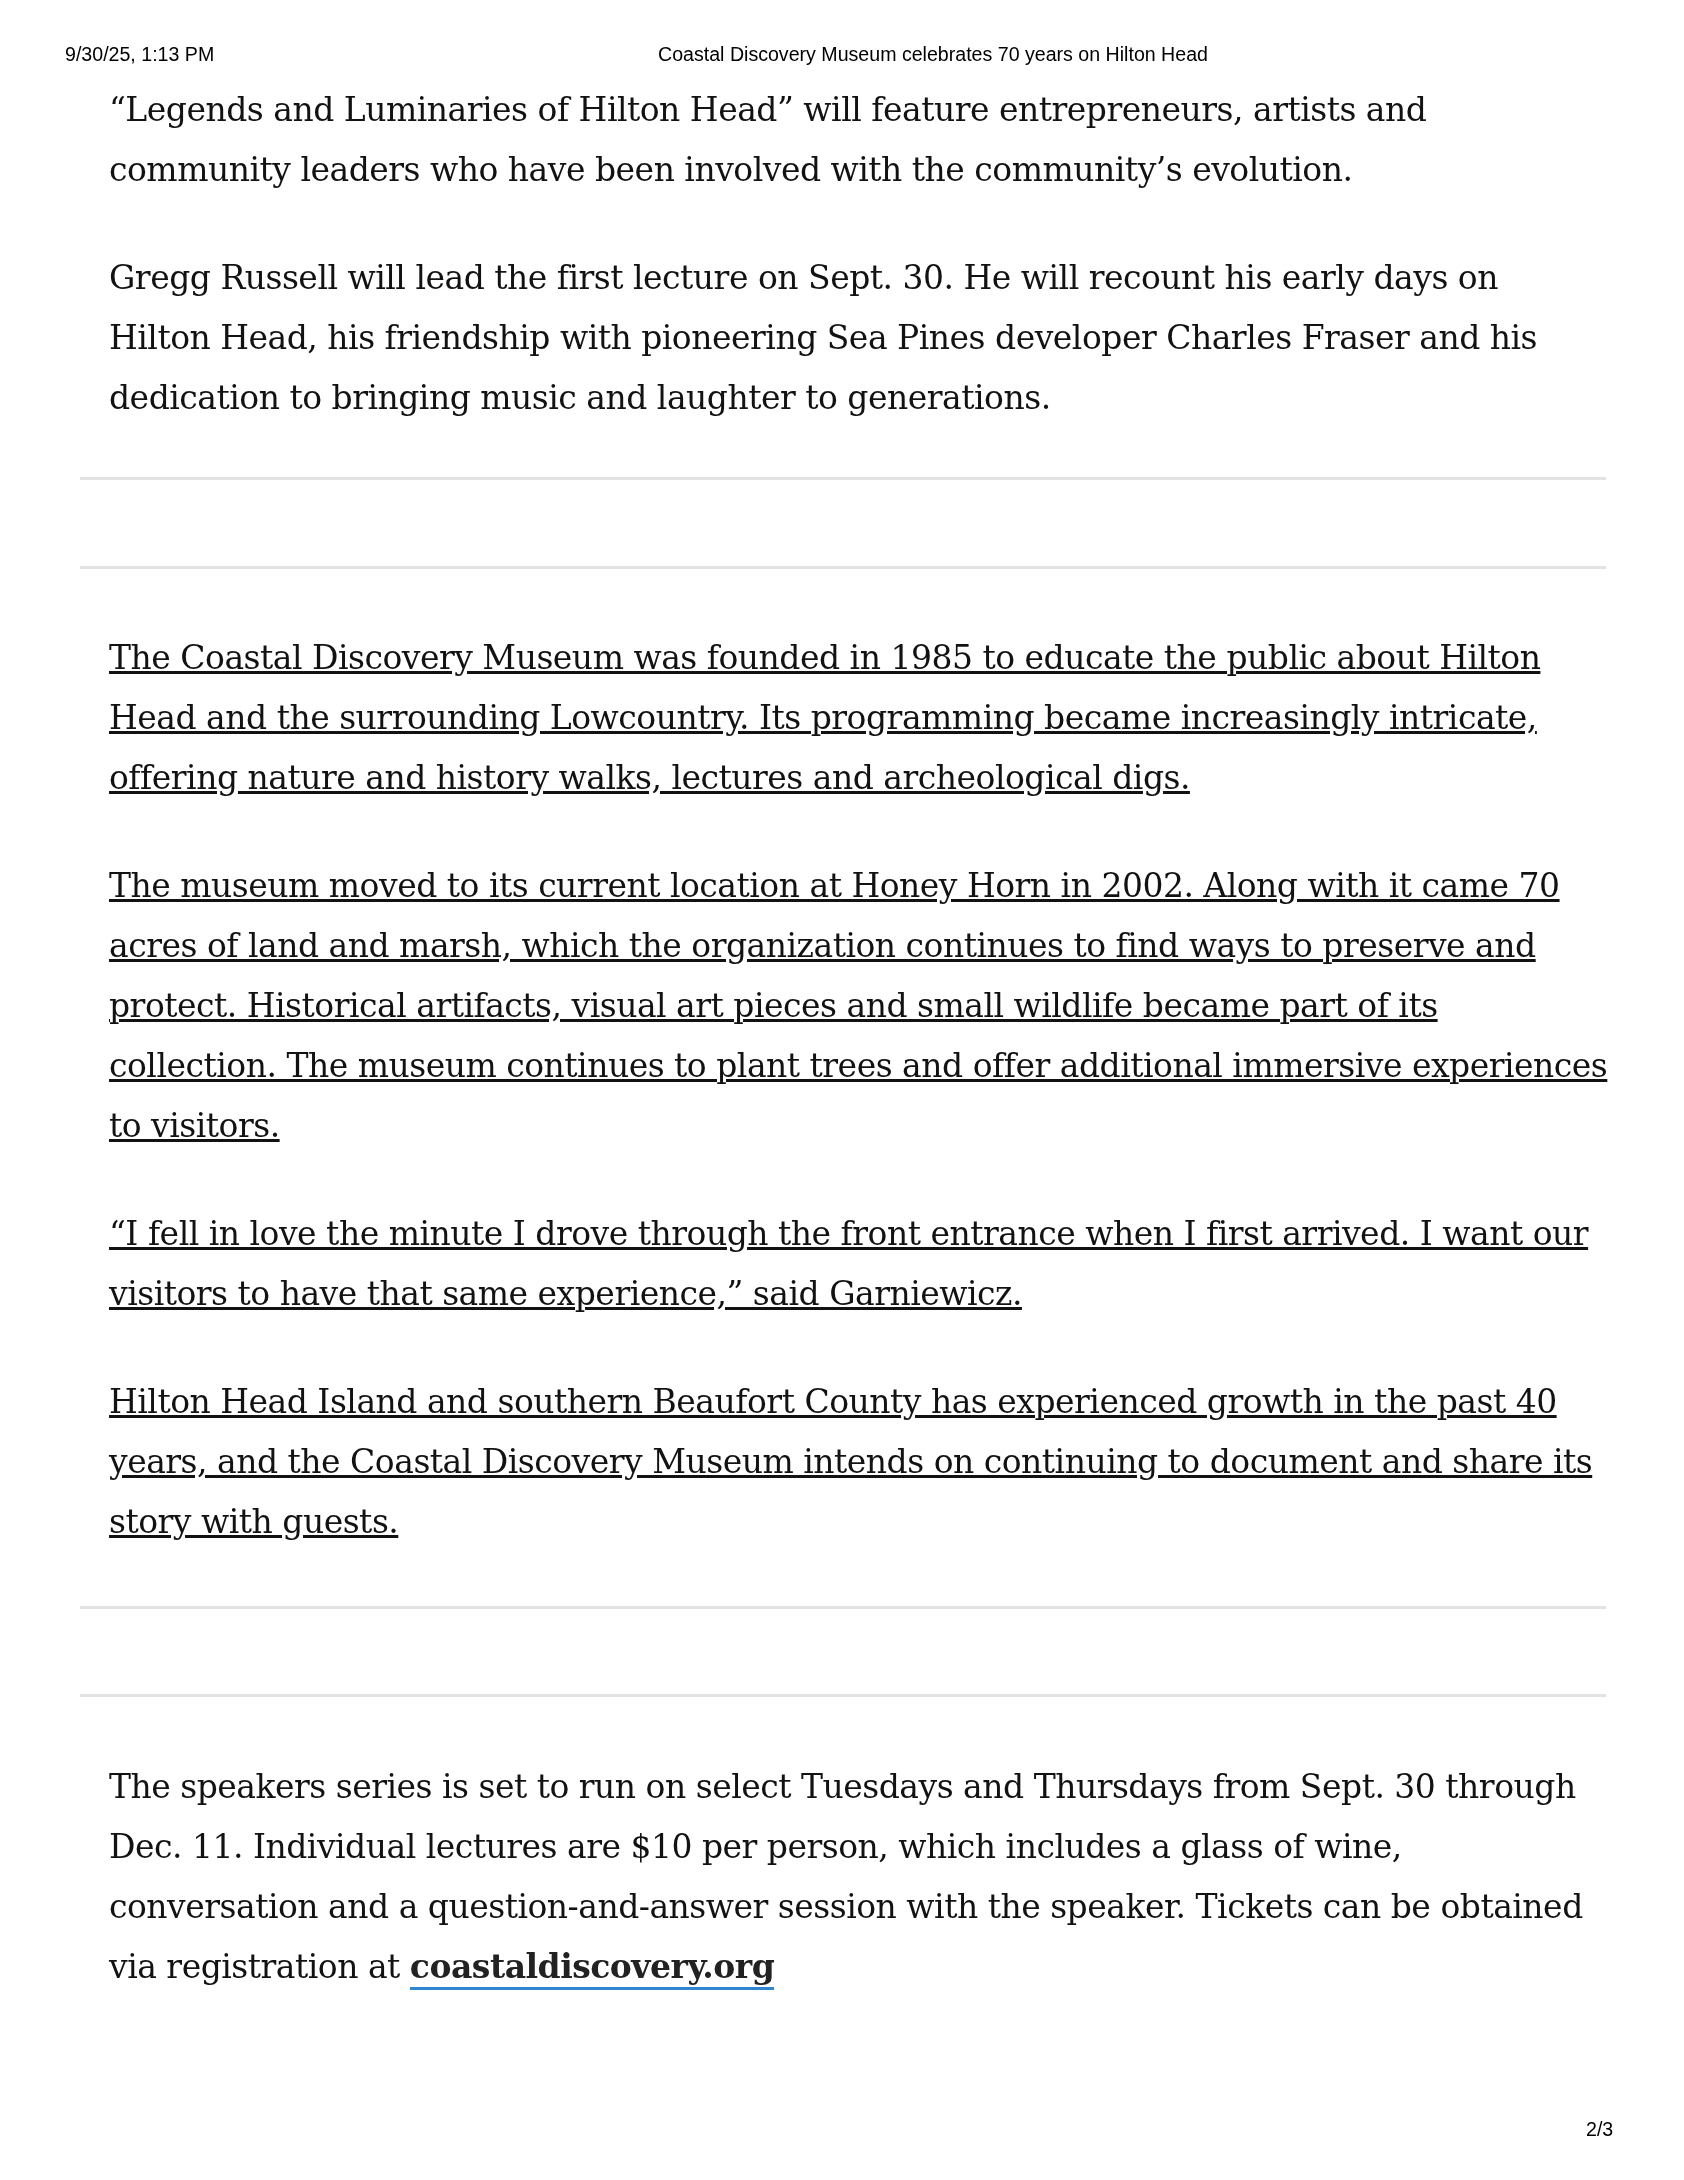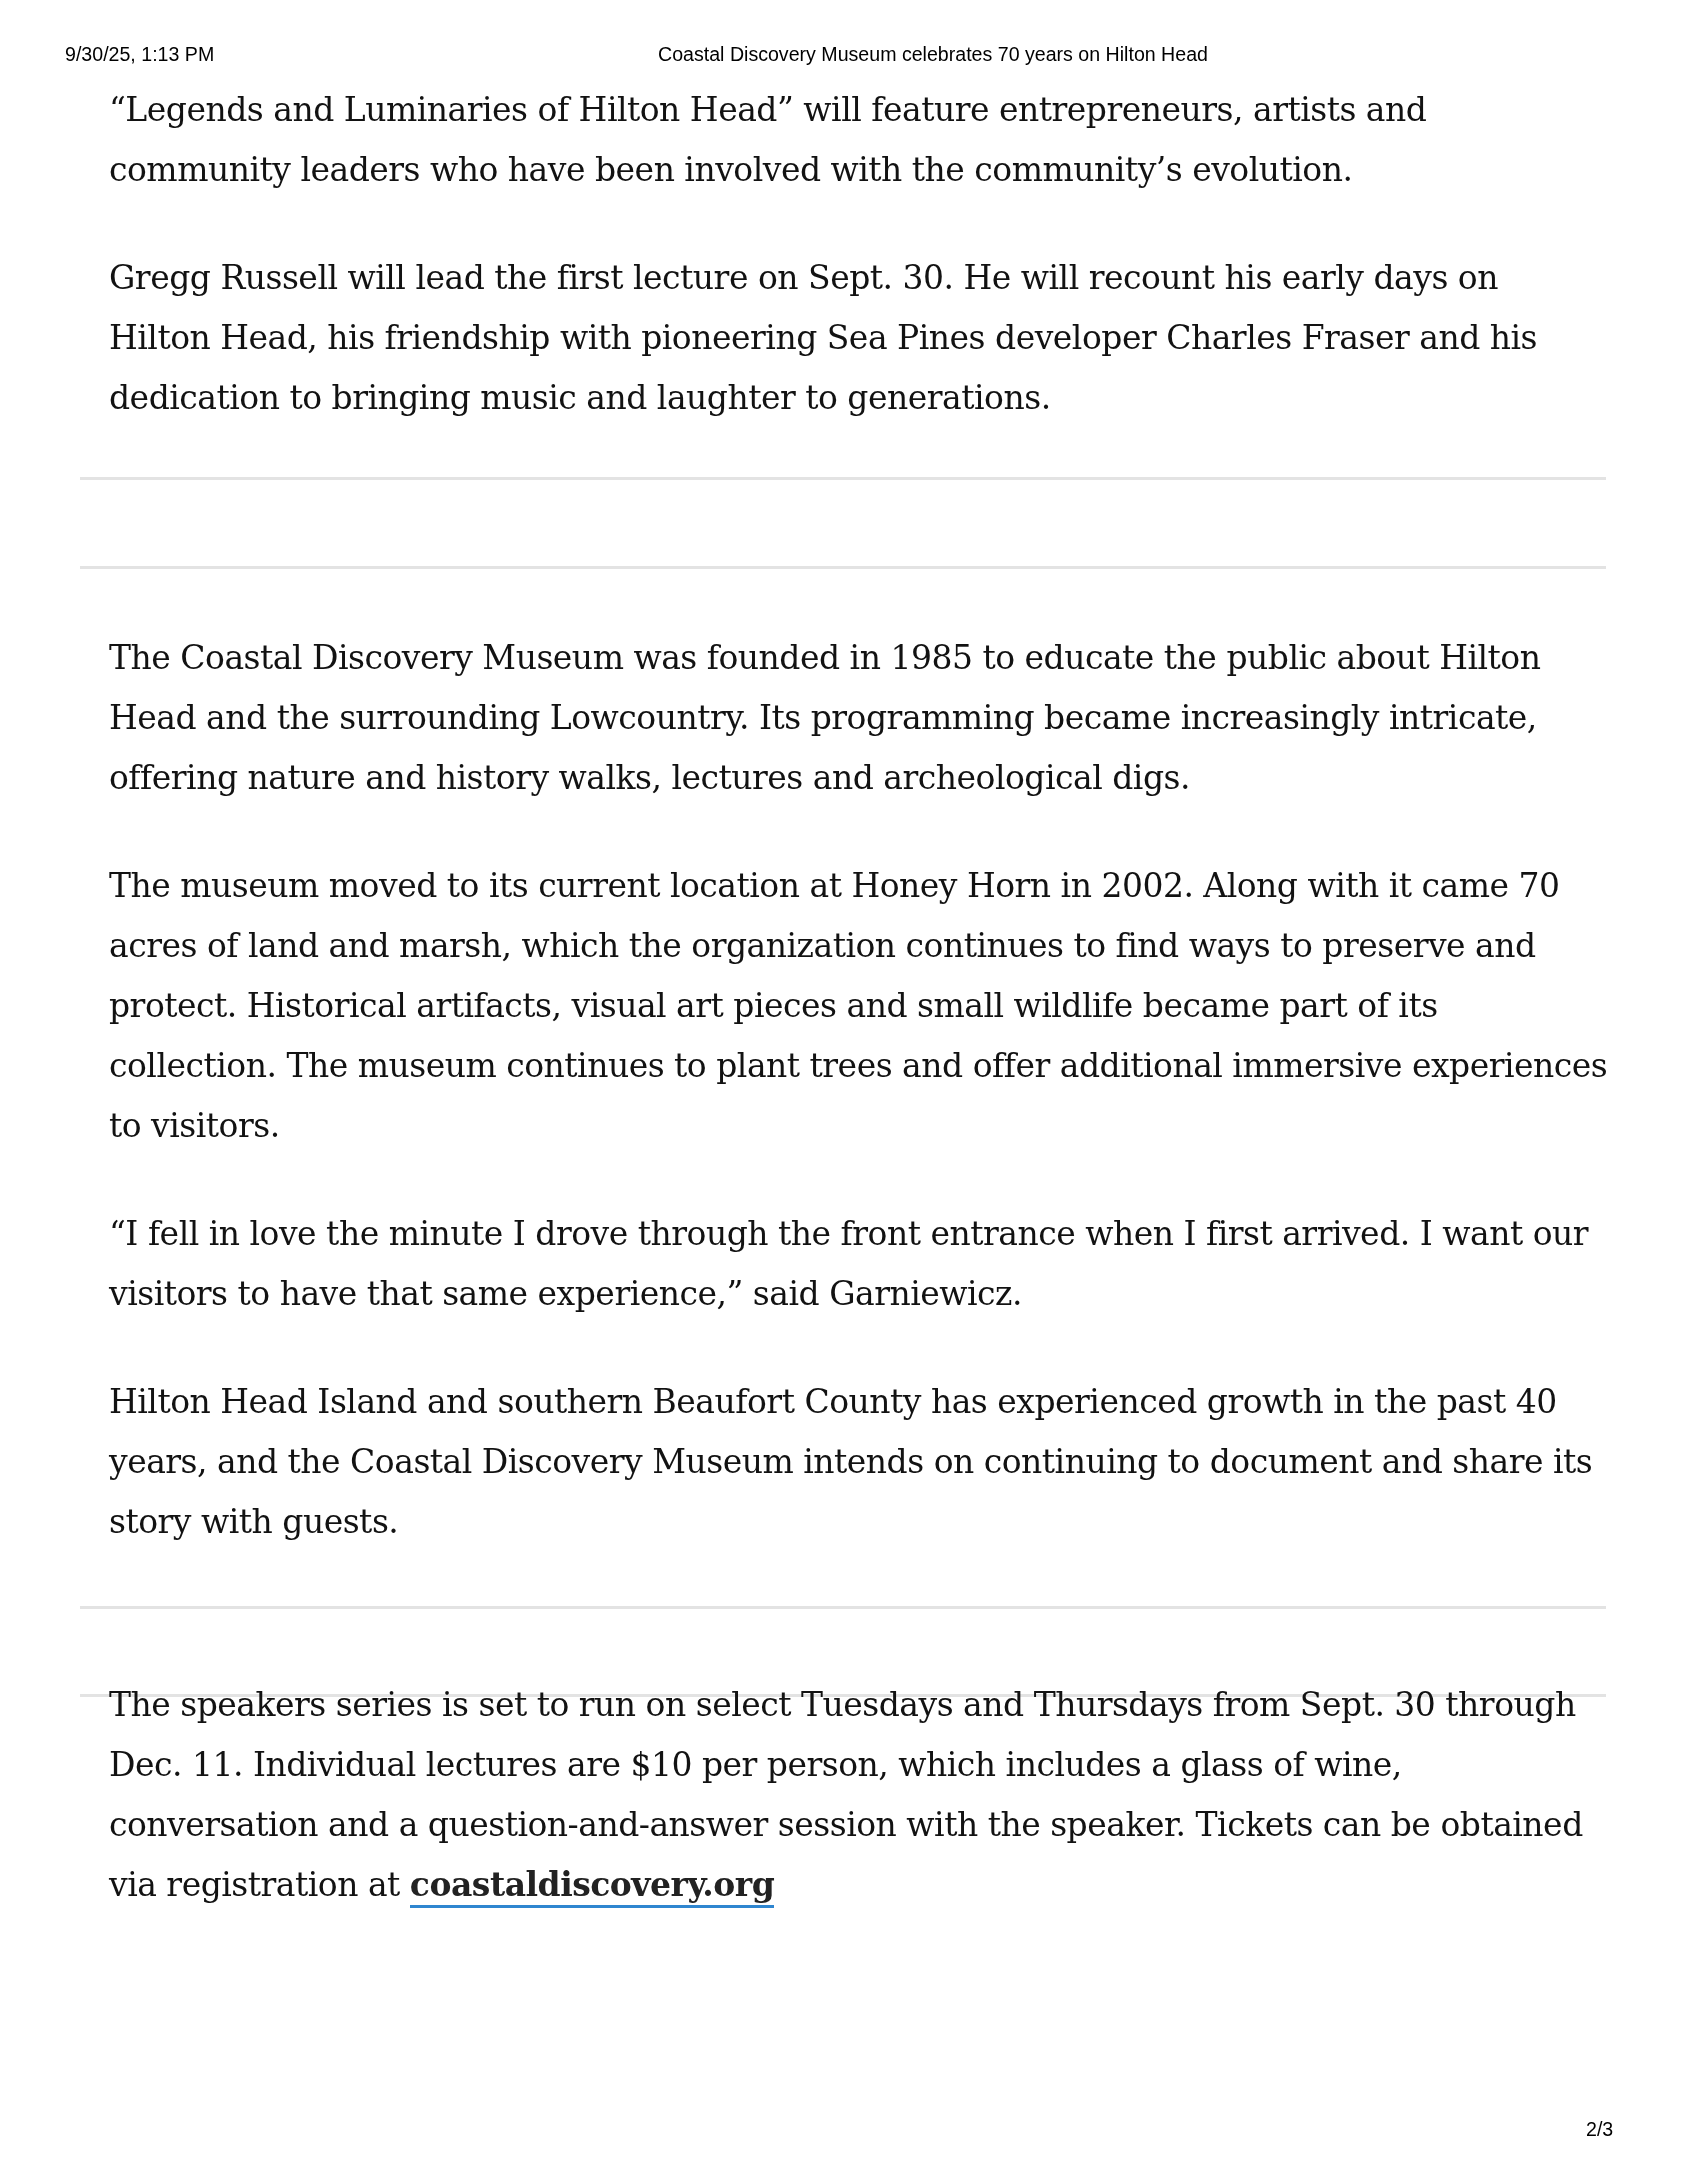--- a/index.html
+++ b/index.html
@@ -77,30 +77,30 @@
 </div>
 
 <div class="article">
   <p class="para">“Legends and Luminaries of Hilton Head” will feature entrepreneurs, artists and community leaders who have been involved with the community’s evolution.</p>
   <p class="para">Gregg Russell will lead the first lecture on Sept. 30. He will recount his early days on Hilton Head, his friendship with pioneering Sea Pines developer Charles Fraser and his dedication to bringing music and laughter to generations.</p>
 </div>
 
 <div class="divider" style="top:477px;"></div>
 <div class="divider" style="top:566px;"></div>
 
-<div class="block" style="top:628px;">
+<div class="block" style="top:628px;text-decoration:underline;">
   <p class="para">The Coastal Discovery Museum was founded in 1985 to educate the public about Hilton Head and the surrounding Lowcountry. Its programming became increasingly intricate, offering nature and history walks, lectures and archeological digs.</p>
   <p class="para">The museum moved to its current location at Honey Horn in 2002. Along with it came 70 acres of land and marsh, which the organization continues to find ways to preserve and protect. Historical artifacts, visual art pieces and small wildlife became part of its collection. The museum continues to plant trees and offer additional immersive experiences to visitors.</p>
   <p class="para">“I fell in love the minute I drove through the front entrance when I first arrived. I want our visitors to have that same experience,” said Garniewicz.</p>
   <p class="para">Hilton Head Island and southern Beaufort County has experienced growth in the past 40 years, and the Coastal Discovery Museum intends on continuing to document and share its story with guests.</p>
 </div>
 
 <div class="divider" style="top:1606px;"></div>
 <div class="divider" style="top:1694px;"></div>
 
-<div class="block" style="top:1675px;">
+<div class="block" style="top:1757px;">
   <p class="para"><span>The speakers series is set to run on select Tuesdays and Thursdays from Sept. 30 through Dec. 11. Individual lectures are $10 per person, which includes a glass of wine, conversation and a question-and-answer session with the speaker. Tickets can be obtained via registration at </span><a class="link" href="#">coastaldiscovery.org</a></p>
 </div>
 
 <div class="print-footer">
   <span class="ftr-page">2/3</span>
 </div>
 
 
 </body></html>

